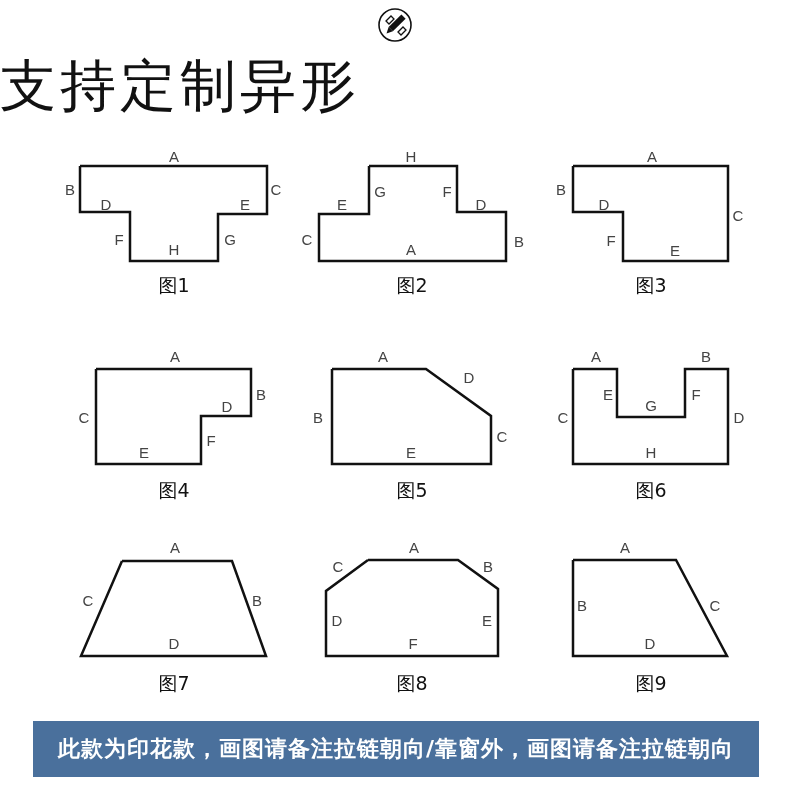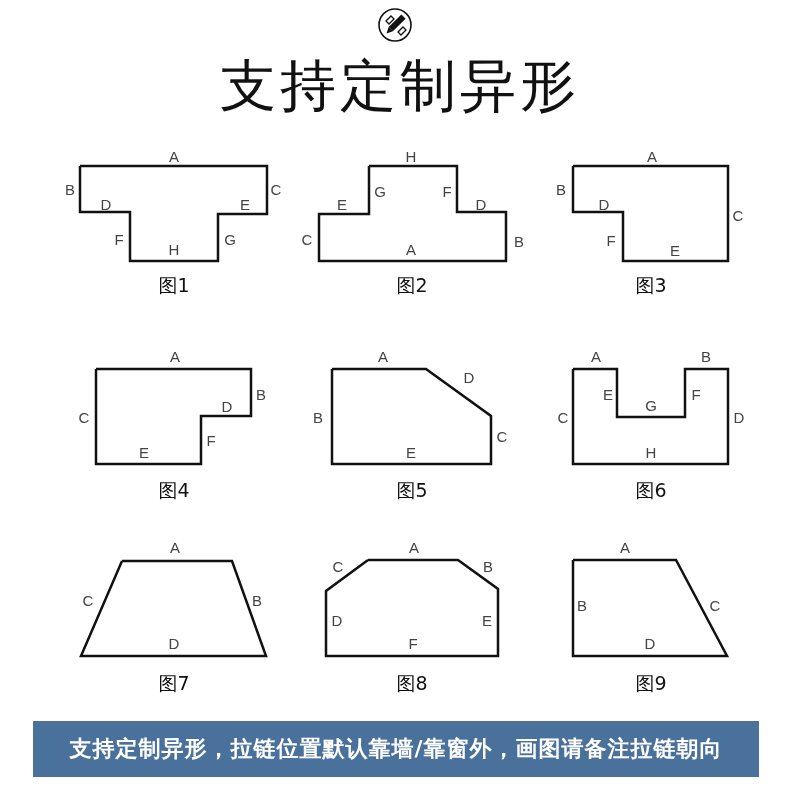--- a/index.html
+++ b/index.html
@@ -1,18 +1,18 @@
 <!DOCTYPE html>
 <html><head>
 <meta charset="utf-8">
 <style>
 html,body{margin:0;padding:0;background:#fff;}
 body{width:800px;height:801px;position:relative;overflow:hidden;font-family:"DejaVu Sans",sans-serif;}
 #logo{position:absolute;left:377px;top:7px;width:36px;height:36px;}
-#title{position:absolute;left:0;top:48px;width:800px;text-align:center;font-size:56px;color:#111;letter-spacing:4px;line-height:76px;font-weight:500;}
+#title{position:absolute;left:0;top:48px;width:800px;text-align:left;font-size:56px;color:#111;letter-spacing:4px;line-height:76px;font-weight:500;}
 #canvas{position:absolute;left:0;top:0;width:800px;height:720px;}
 .lbl{font-family:"Liberation Sans",sans-serif;font-size:15px;fill:#444;}
 .cap{font-family:"DejaVu Sans",sans-serif;font-size:19px;fill:#111;}
 .shape{fill:none;stroke:#111;stroke-width:2.5;stroke-linejoin:miter;}
 #banner{position:absolute;left:33px;top:721px;width:726px;height:56px;background:#4a709c;color:#fff;font-size:22px;font-weight:bold;text-align:center;line-height:56px;letter-spacing:1px;}
 </style>
 </head>
 <body>
 
 <svg id="logo" viewBox="0 0 36 36">
@@ -127,13 +127,13 @@
       <text x="651" y="292" text-anchor="middle" class="cap">图3</text>
       <text x="174" y="497" text-anchor="middle" class="cap">图4</text>
       <text x="412" y="497" text-anchor="middle" class="cap">图5</text>
       <text x="651" y="497" text-anchor="middle" class="cap">图6</text>
       <text x="174" y="690" text-anchor="middle" class="cap">图7</text>
       <text x="412" y="690" text-anchor="middle" class="cap">图8</text>
       <text x="651" y="690" text-anchor="middle" class="cap">图9</text>
     </g>
 </svg>
 
-<div id="banner">支持定制异形，拉链位置默认靠墙/靠窗外，画图请备注拉链朝向</div>
+<div id="banner">此款为印花款，画图请备注拉链朝向/靠窗外，画图请备注拉链朝向</div>
 
 </body></html>

